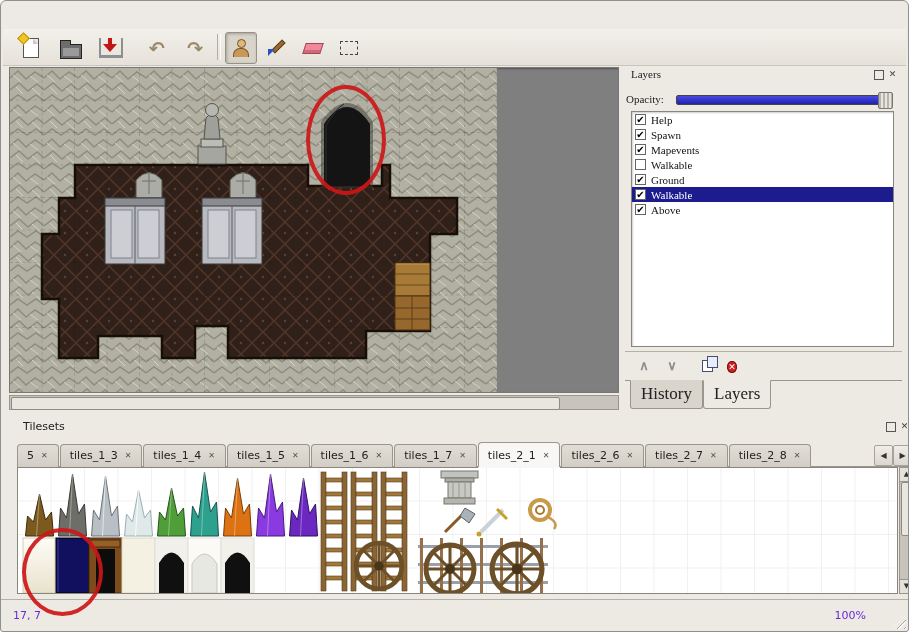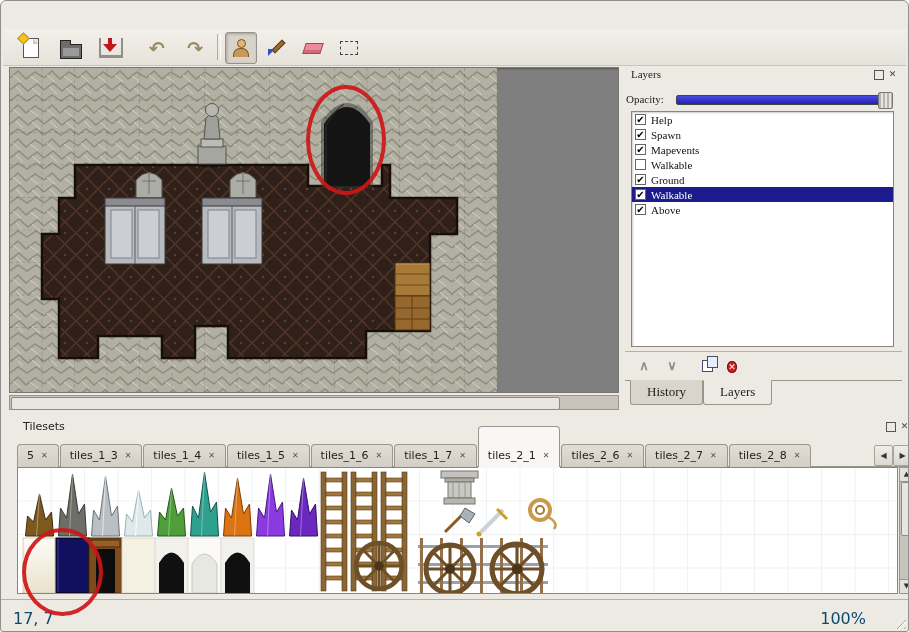--- a/index.html
+++ b/index.html
@@ -59,41 +59,41 @@
   .cb{flex:0 0 auto;width:11px;height:11px;background:#fff;border:1px solid #666;font-size:10px;line-height:10px;text-align:center;color:#000;box-sizing:border-box;}
   .layer-buttons{position:absolute;left:0;right:0;top:284px;height:28px;border-top:1px solid #b5b1a8;}
   .lbtn{position:absolute;top:4px;width:22px;height:20px;text-align:center;}
   .chev{font-size:13px;font-weight:bold;color:#8d8d8d;line-height:20px;}
   .icon-copy{position:relative;width:16px;height:15px;margin:2px auto 0;}
   .icon-copy::before{content:"";position:absolute;left:0;top:4px;width:9px;height:10px;background:#fff;border:1px solid #44506a;}
   .icon-copy::after{content:"";position:absolute;left:5px;top:0;width:9px;height:10px;background:#e8ecff;border:1px solid #44506a;}
   .icon-delete{width:15px;height:15px;margin:2px auto 0;border-radius:50%;background:#cc2020;border:1px solid #7a0f0f;
         color:#fff;font-size:9px;line-height:15px;text-align:center;box-sizing:border-box;}
   .panel-tabs{position:absolute;left:0;right:0;top:313px;height:31px;border-top:1px solid #9a968e;padding-left:5px;}
-  .ptab{display:inline-block;margin-top:-1px;padding:3px 16px 4px;font-size:13px;color:#222;background:#d9d5cc;
+  .ptab{display:inline-block;margin-top:-1px;padding:3px 10px 4px;font-size:17px;color:#222;background:#d9d5cc;
         border:1px solid #9a968e;border-top:1px solid transparent;border-radius:0 0 3px 3px;}
   .ptab.active{background:#edeae4;border-top:1px solid #edeae4;}
   
   .tilesets-panel{position:absolute;left:16px;top:418px;width:897px;height:178px;}
   .tileset-tabbar{position:absolute;left:0;right:0;top:20px;height:27px;border-bottom:1px solid #9a968e;}
   .tabs-strip{position:absolute;left:0;top:2px;bottom:-1px;display:flex;align-items:flex-end;}
   .ts-tab{display:flex;align-items:center;gap:6px;padding:4px 9px 5px;font-size:11px;color:#222;background:linear-gradient(#e2ded6,#d2cec5);
         border:1px solid #9a968e;border-bottom:none;border-radius:4px 4px 0 0;margin-right:1px;white-space:nowrap;}
-  .ts-tab.active{background:#f8f7f5;padding-top:22px;position:relative;z-index:2;box-shadow:0 1px 0 #f8f7f5;}
+  .ts-tab.active{background:#f8f7f5;padding-top:6px;position:relative;z-index:2;box-shadow:0 1px 0 #f8f7f5;}
   .tab-close{font-size:8px;color:#555;border:1px solid transparent;}
   .tab-scrollers{position:absolute;right:2px;top:4px;height:20px;}
   .scr-btn{display:inline-block;width:17px;height:19px;font-size:8px;line-height:19px;text-align:center;color:#333;
         border:1px solid #a8a49c;background:linear-gradient(#f0ede7,#dcd8d0);border-radius:2px;}
   .tileset-content{position:absolute;left:0;top:48px;width:881px;height:127px;background:#fff;border:1px solid #8a867e;box-sizing:border-box;overflow:hidden;}
   .vscroll{position:absolute;right:0;top:48px;width:15px;height:127px;background:#c8c4bb;border:1px solid #9a968e;box-sizing:border-box;}
   .vs-btn{position:absolute;left:0;width:13px;height:13px;font-size:7px;line-height:13px;text-align:center;color:#333;background:#e5e2db;border-bottom:1px solid #9a968e;}
   .vs-btn.bottom{bottom:0;border-top:1px solid #9a968e;border-bottom:none;}
   .vscroll .scroll-thumb{position:absolute;left:1px;top:14px;width:11px;height:52px;background:#e9e6df;border:1px solid #8f8b83;border-radius:2px;}
   
-  .statusbar{position:absolute;left:0;right:0;bottom:0;height:31px;border-top:1px solid #b5b1a8;font-size:16px;color:#0c4a6e;}
+  .statusbar{position:absolute;left:0;right:0;bottom:0;height:31px;border-top:1px solid #b5b1a8;font-size:11px;color:#6d28d9;}
   .status-pos{position:absolute;left:12px;top:9px;}
   .status-zoom{position:absolute;right:42px;top:9px;}
   .grip{position:absolute;right:2px;bottom:2px;width:14px;height:14px;
         background:repeating-linear-gradient(135deg,transparent 0 3px,#a8a49c 3px 4px,#fbfaf7 4px 5px);
         clip-path:polygon(100% 0,100% 100%,0 100%);}
   
   .annotation{position:absolute;border:4px solid rgba(205,22,24,.92);border-radius:50%;pointer-events:none;z-index:50;}
 </style>
 </head>
 <body>

